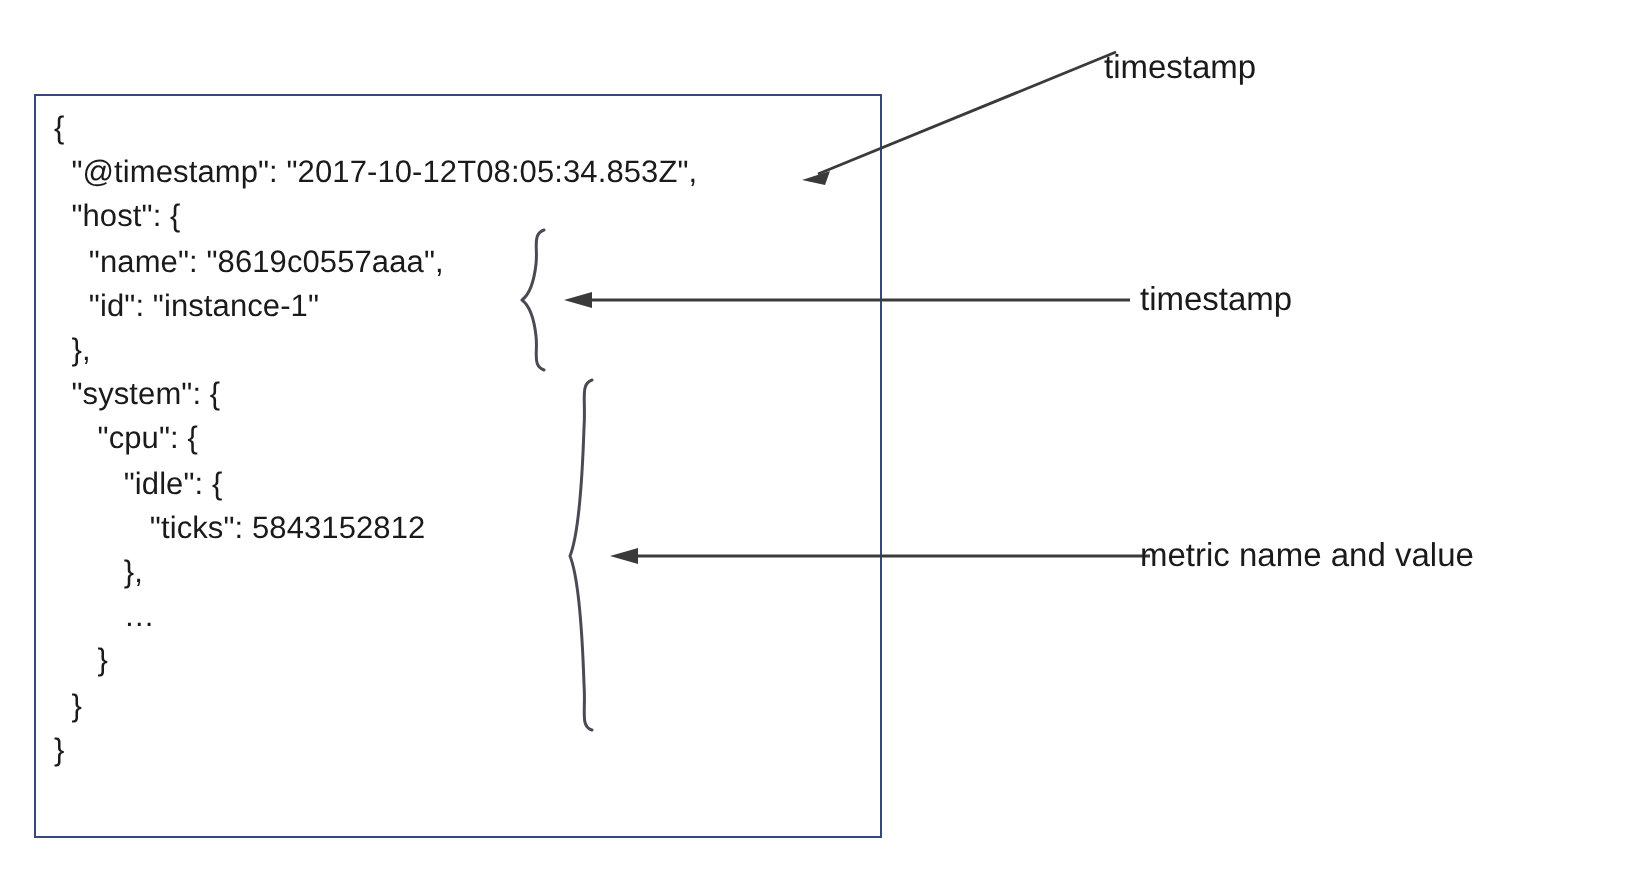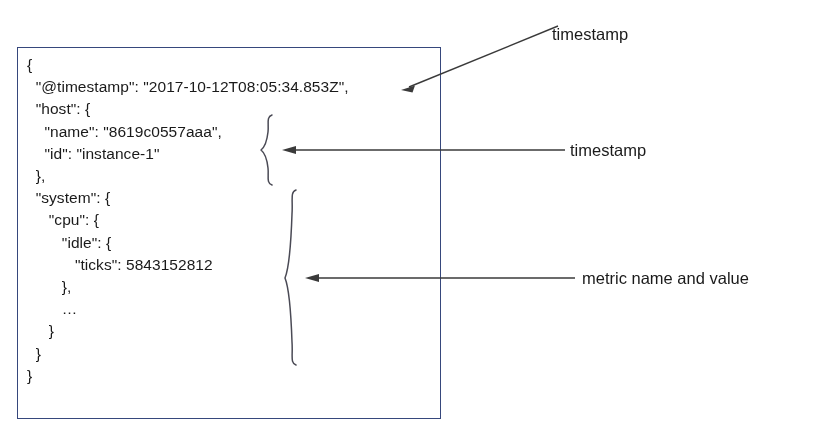--- a/index.html
+++ b/index.html
@@ -63,21 +63,21 @@
   .annotation-label {
     position: absolute;
     font-family: "Liberation Sans", sans-serif;
     font-size: 16.5px;
     line-height: 20px;
     color: #1a1a1a;
     white-space: nowrap;
   }
   #label-timestamp { left: 552px; top: 24px; }
   #label-dimensions { left: 570px; top: 140px; }
-  #label-metric { left: 570px; top: 268px; margin-left: 12px; }
+  #label-metric { left: 570px; top: 268px; }
 </style>
 </head>
 <body>
 
 <div id="stage">
 
   <div id="json-panel">
     <pre id="json-code">{
   "@timestamp": "2017-10-12T08:05:34.853Z",
   "host": {

